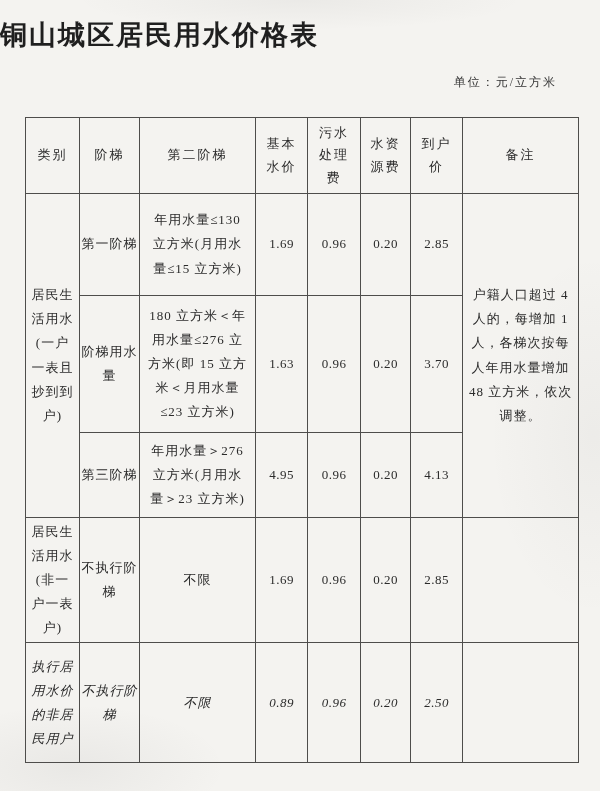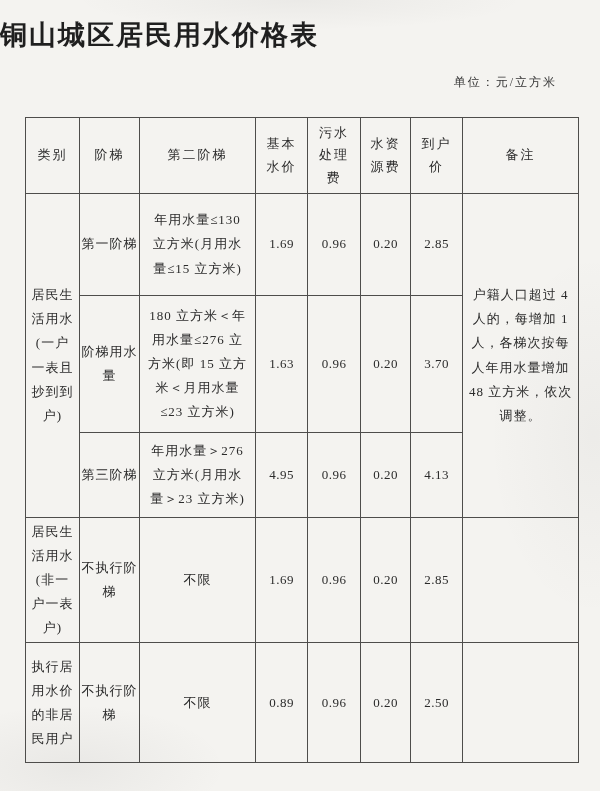--- a/index.html
+++ b/index.html
@@ -53,21 +53,21 @@
     padding: 2px 1px;
     color: #2b2b2b;
   }
   table.price-table td.hdr { line-height: 1.7; letter-spacing: 2px; }
   table.price-table td.num { letter-spacing: 0.5px; }
   tr.r-header   { height: 76px; }
   tr.r-tier1    { height: 102px; }
   tr.r-tier2    { height: 137px; }
   tr.r-tier3    { height: 85px; }
   tr.r-nonmeter { height: 120px; }
-  tr.r-nonres   { height: 120px; }
+  tr.r-nonres   { height: 120px; font-style: italic; }
 </style>
 </head>
 <body>
 
 <div class="page">
 
   <div class="title">铜山城区居民用水价格表</div>
 
   <div class="unit-note">单位：元/立方米</div>
 

